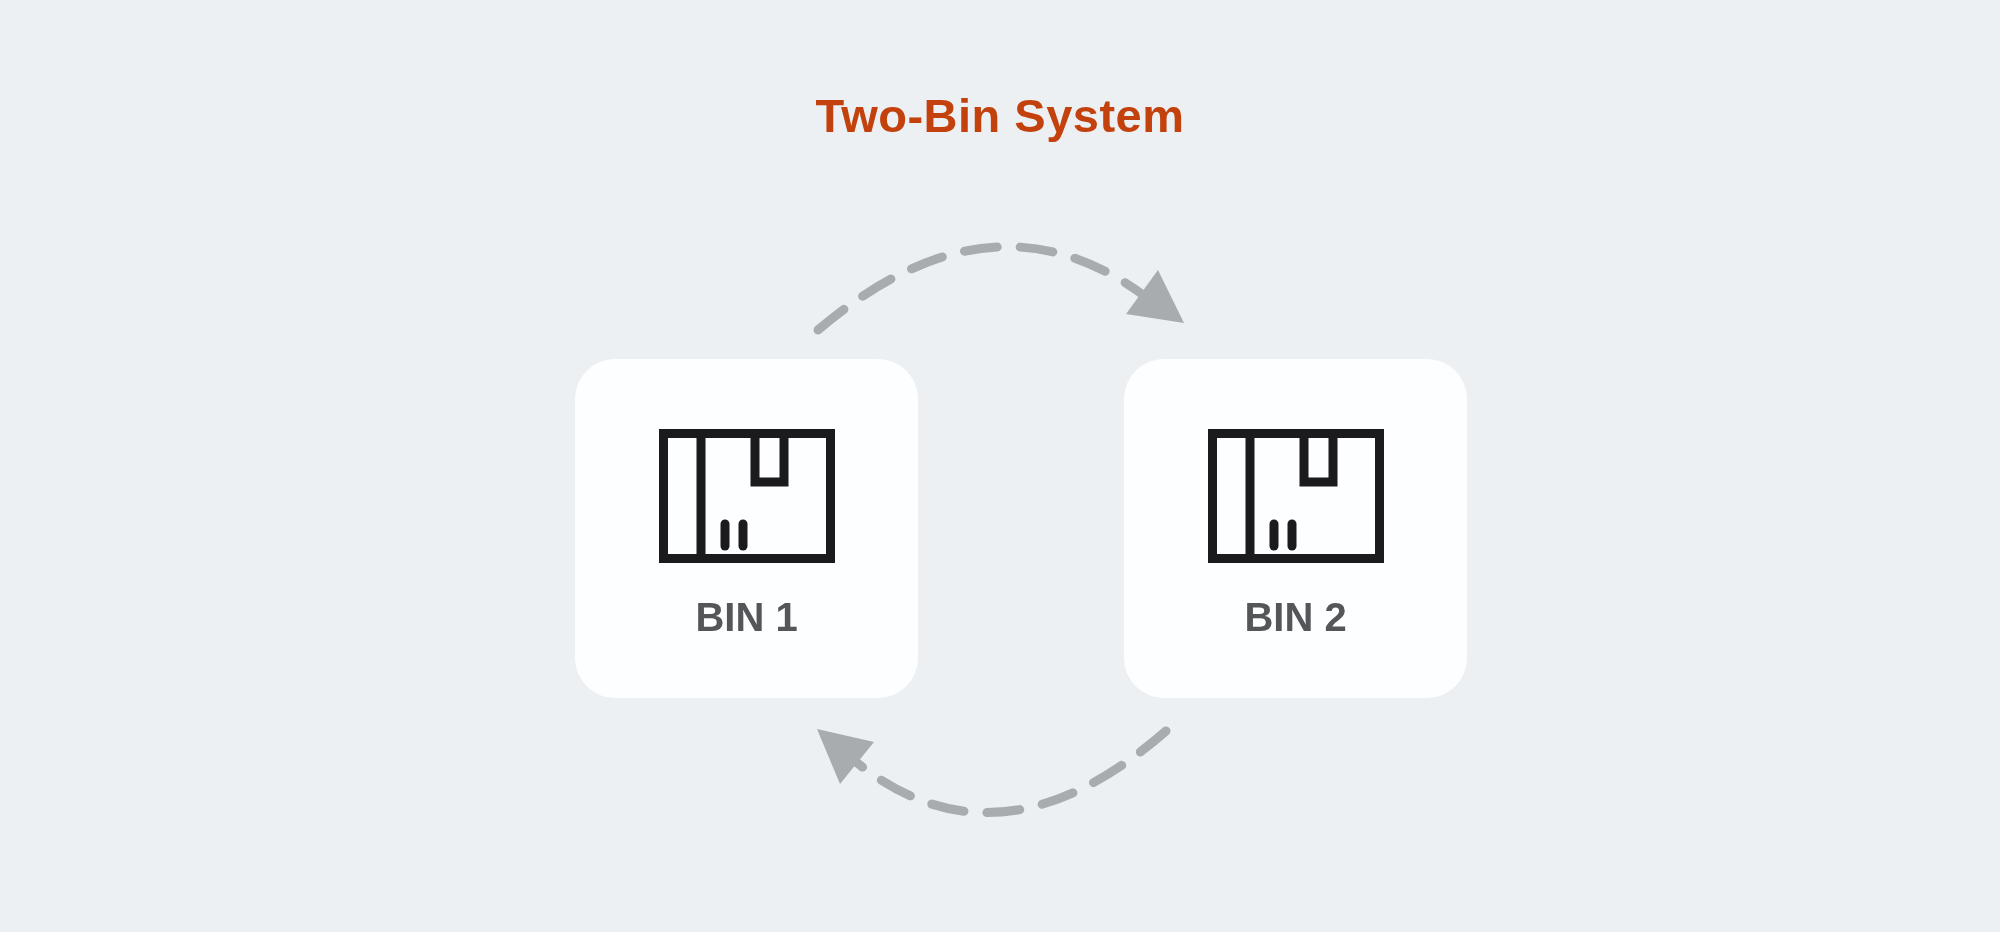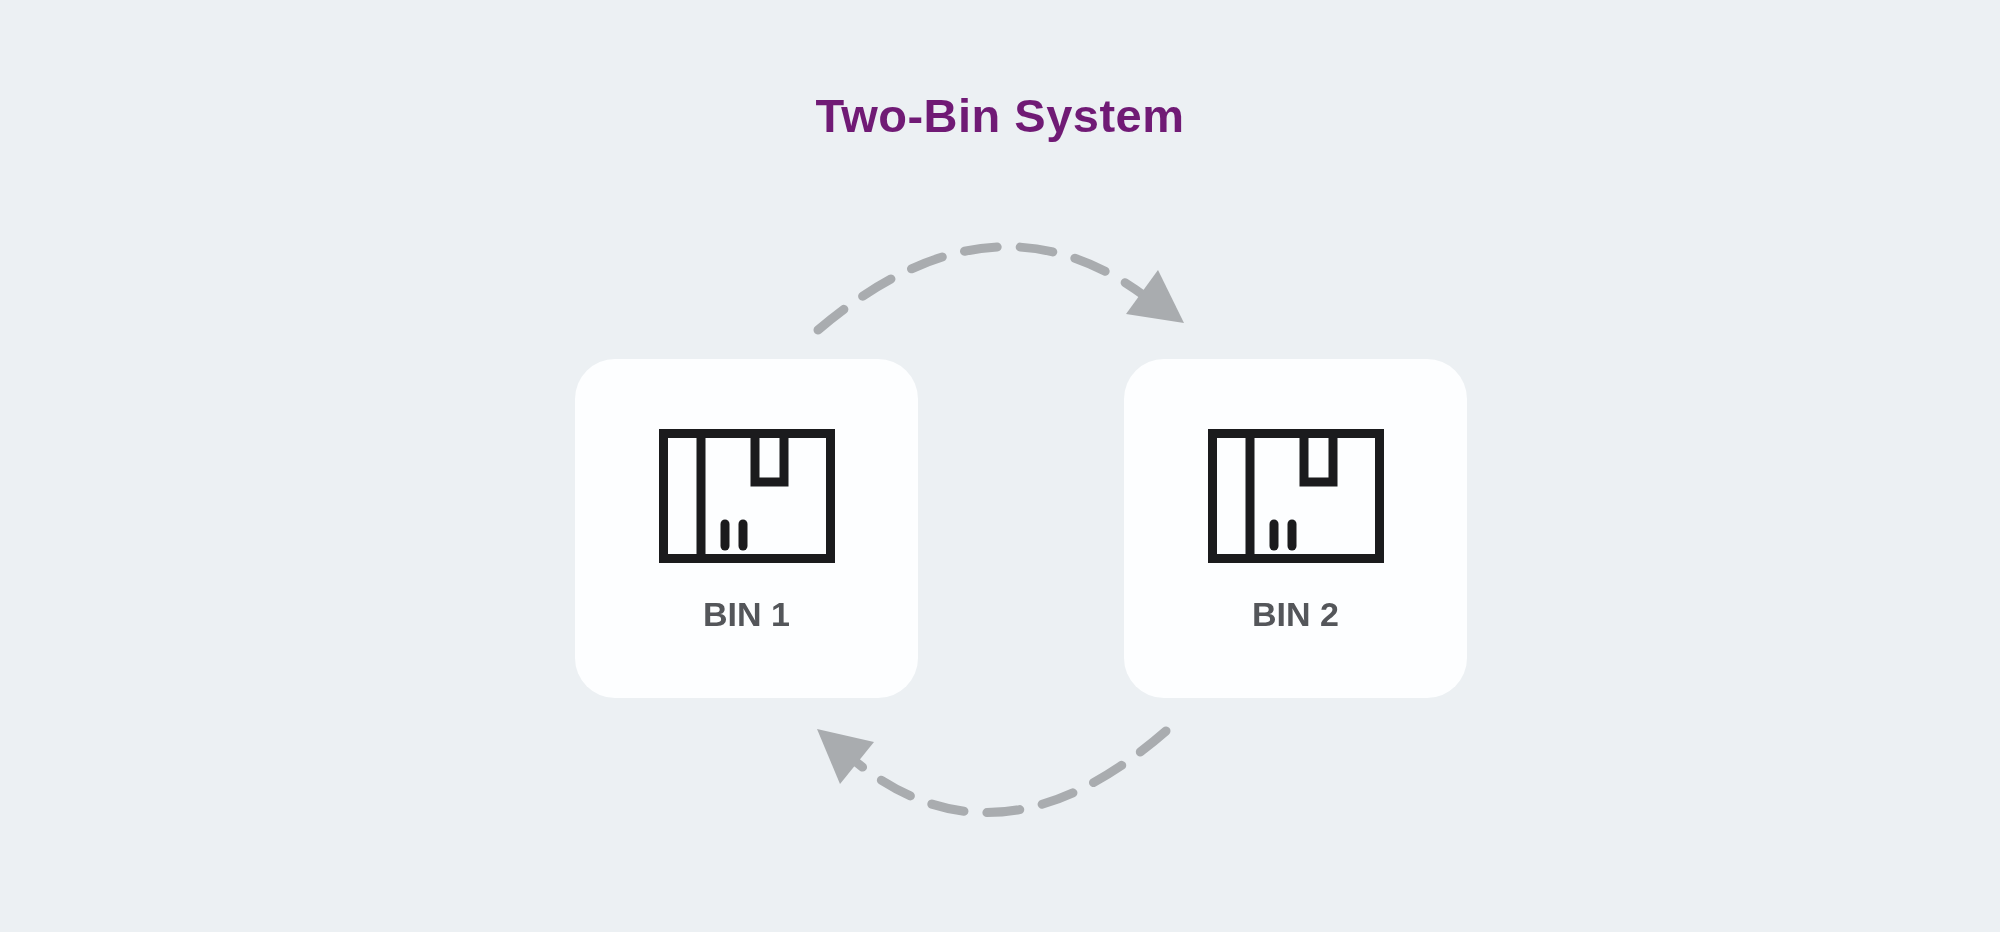--- a/index.html
+++ b/index.html
@@ -53,29 +53,29 @@
     top: 70px;
     left: 50%;
     transform: translateX(-50%);
   }
   .bin-label {
     position: absolute;
     top: 236px;
     left: 0;
     width: 100%;
     text-align: center;
-    font-size: 34px;
+    font-size: 40px;
     font-weight: 700;
     color: #54565A;
   }
 </style>
 </head>
 <body style="background: rgb(236, 240, 243);">
 
-<div class="title" style="color: #701a75;">Two-Bin System</div>
+<div class="title" style="color: #c2410c;">Two-Bin System</div>
 
 <svg class="arrows-layer" viewBox="0 0 2000 932" aria-hidden="true">
   <g>
     <path class="dash-arc" d="M818,330 Q992,182 1146,297" stroke="#A9ACAF"></path>
     <polygon points="1184,323 1126,314 1158,270" fill="#A9ACAF"></polygon>
   </g>
   <g>
     <path class="dash-arc" d="M1166,731 Q995,880 850,757" stroke="#A9ACAF"></path>
     <polygon points="817,729 874,742 840,784" fill="#A9ACAF"></polygon>
   </g>

